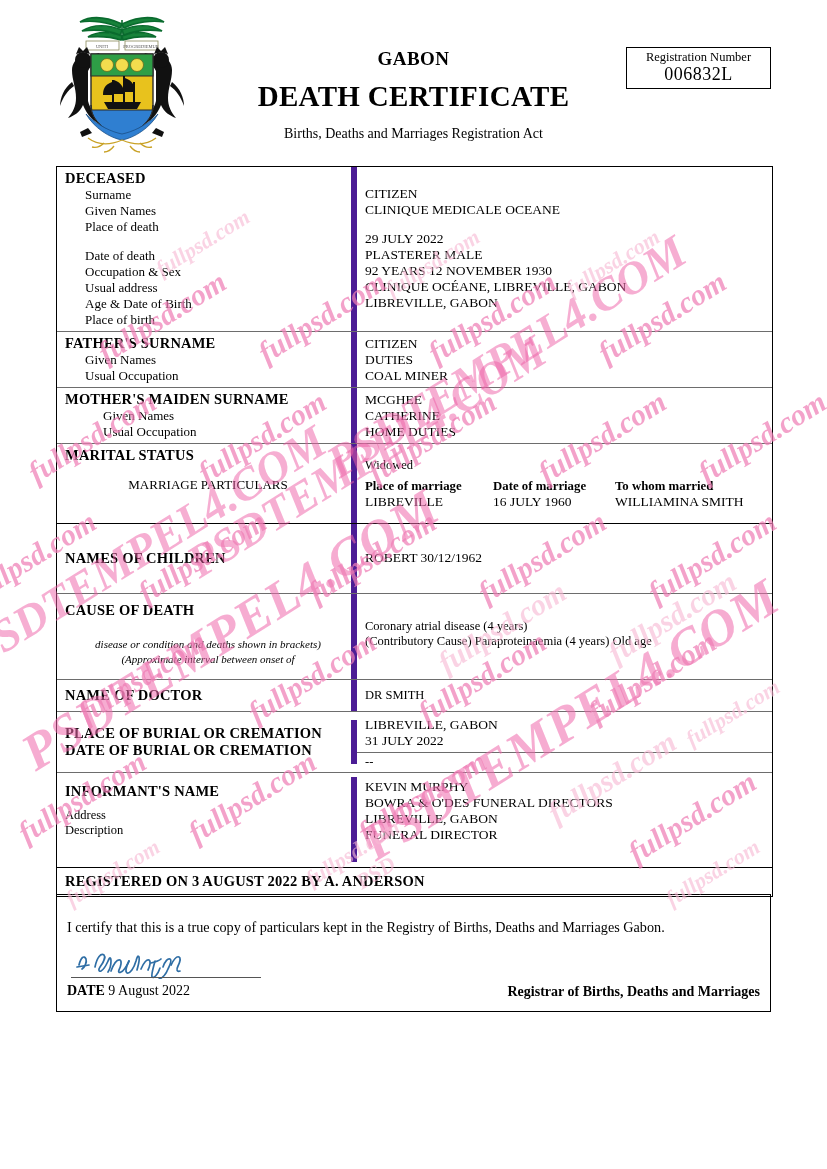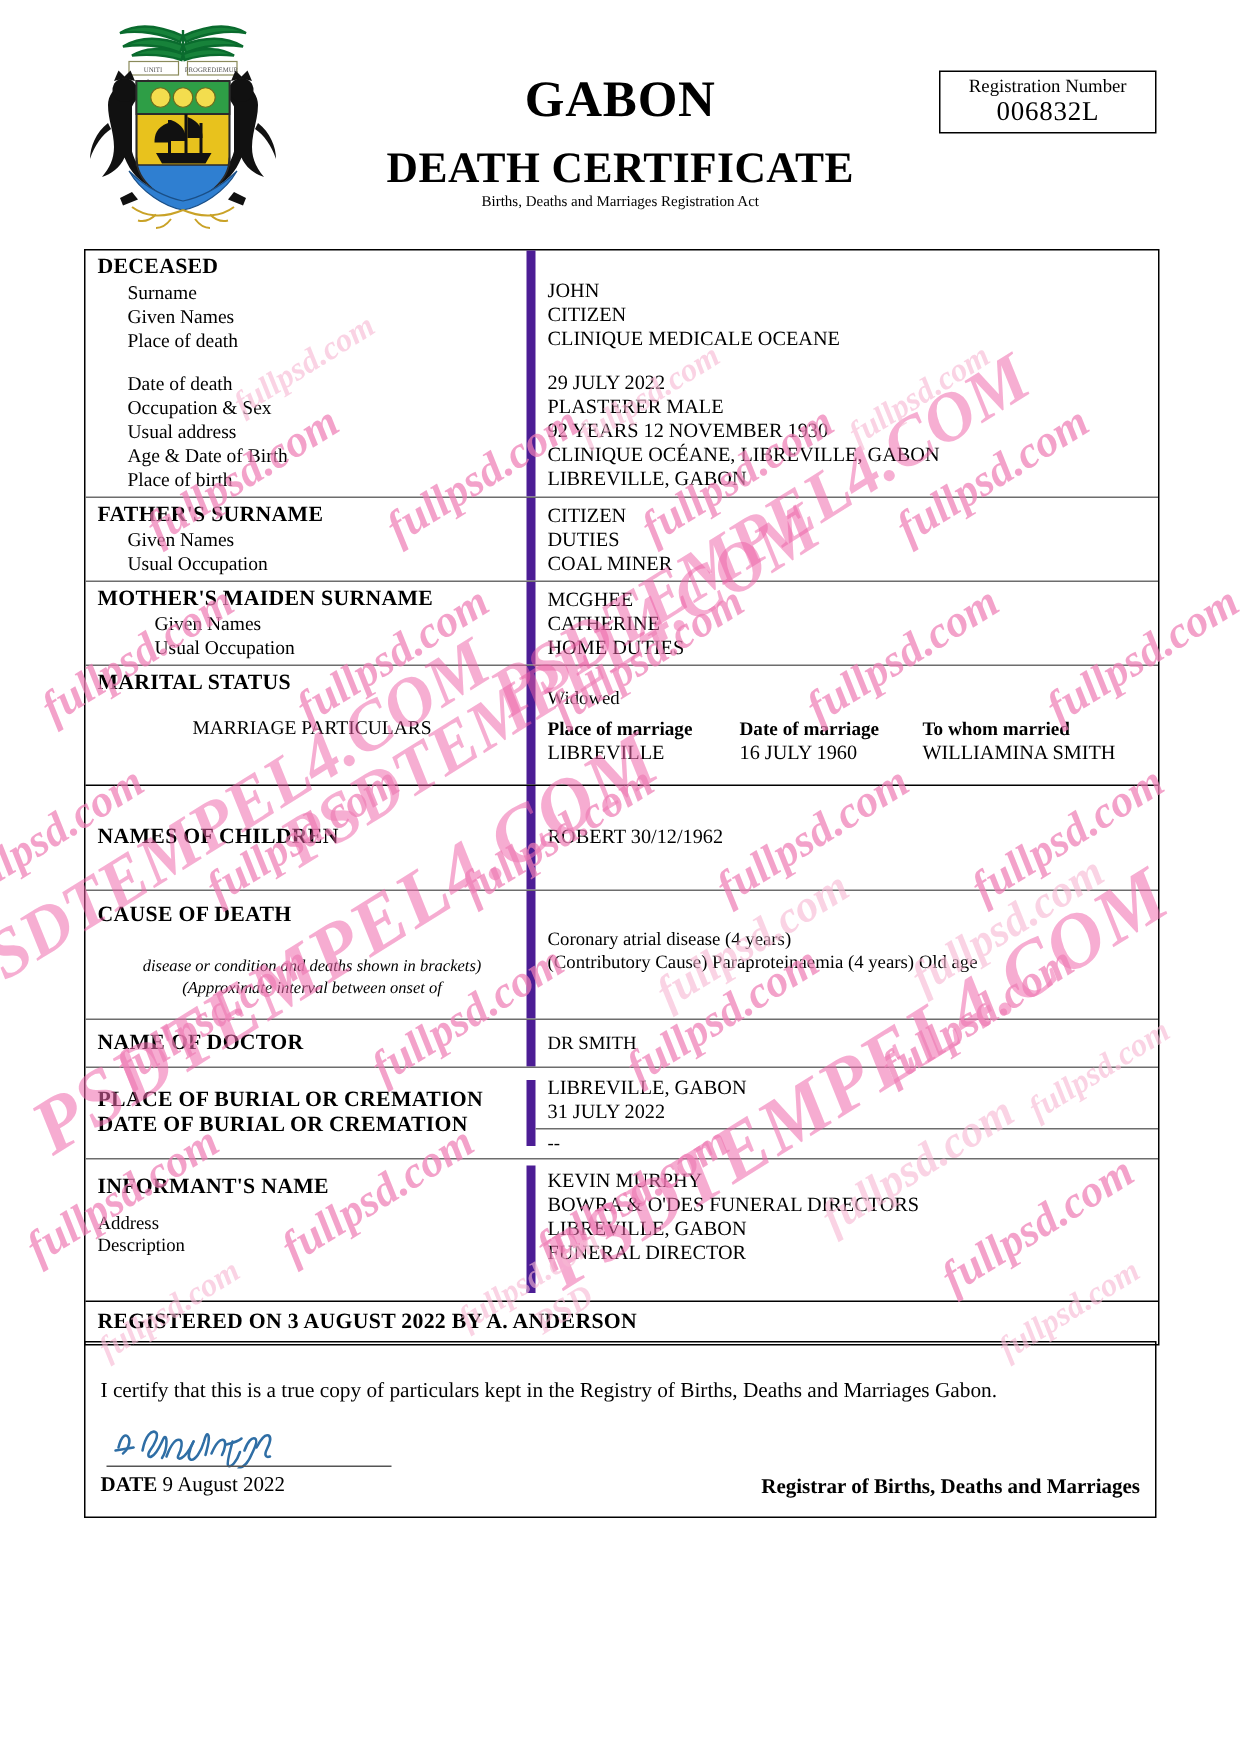--- a/index.html
+++ b/index.html
@@ -40,28 +40,28 @@
 
   
   #header{ position:relative; height:160px; }
   #crest{
     position:absolute; left:42px; top:10px; width:160px; height:150px;
   }
   #title-wrap{
     position:absolute; left:0; top:0; width:827px; text-align:center;
   }
   #country{
-    font-size:34px; font-weight:bold; letter-spacing:.5px;
+    font-size:19px; font-weight:bold; letter-spacing:.5px;
     margin-top:48px; font-family:"Liberation Serif", serif;
   }
   #doctype{
     font-size:29px; font-weight:bold; letter-spacing:.3px; margin-top:10px;
   }
   #act{
-    font-size:10px; margin-top:0;
+    font-size:14px; margin-top:13px;
   }
   #regbox{
     position:absolute; right:56px; top:47px;
     border:1px solid #000; width:143px; text-align:center;
     padding:2px 0 3px 0; background:#fff;
   }
   #regbox .lbl{ font-size:12.5px; }
   #regbox .val{ font-size:18px; letter-spacing:.5px; margin-top:-1px;}
 
   
@@ -230,21 +230,20 @@
       <div class="sub">Place of death</div>
       <div class="spacer"></div>
       <div class="sub">Date of death</div>
       <div class="sub">Occupation &amp; Sex</div>
       <div class="sub">Usual address</div>
       <div class="sub">Age &amp; Date of Birth</div>
       <div class="sub">Place of birth</div>
     </div>
     <div class="rcell">
       <div class="val" style="visibility:hidden">.</div>
-      <div class="val">JOHN</div>
       <div class="val">CITIZEN</div>
       <div class="val">CLINIQUE MEDICALE OCEANE</div>
       <div class="spacer"></div>
       <div class="val">29 JULY 2022</div>
       <div class="val">PLASTERER   MALE</div>
       <div class="val">92 YEARS   12 NOVEMBER 1930</div>
       <div class="val">CLINIQUE OCÉANE, LIBREVILLE, GABON</div>
       <div class="val">LIBREVILLE, GABON</div>
     </div>
   </div>

